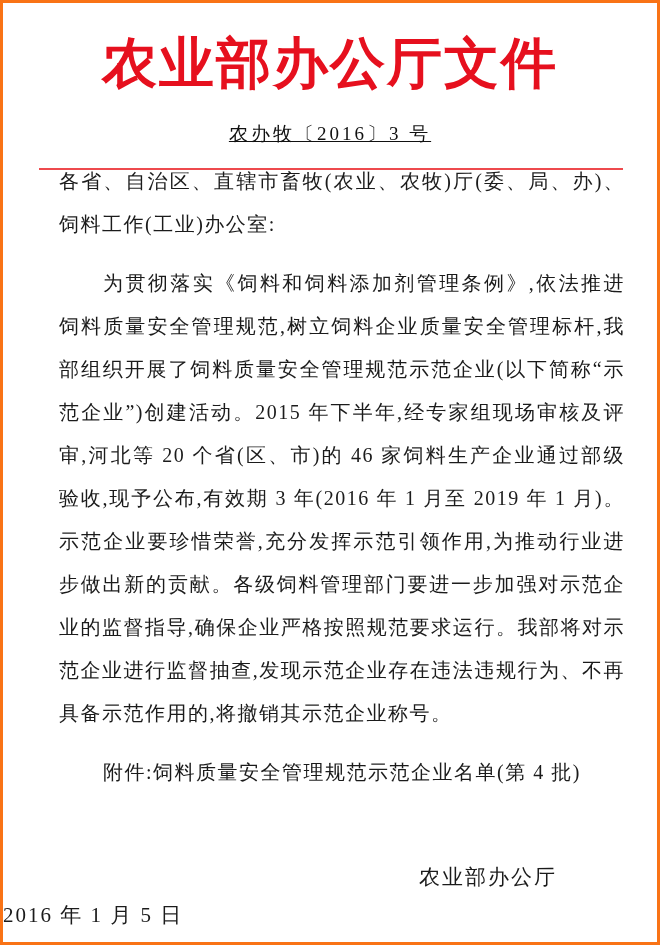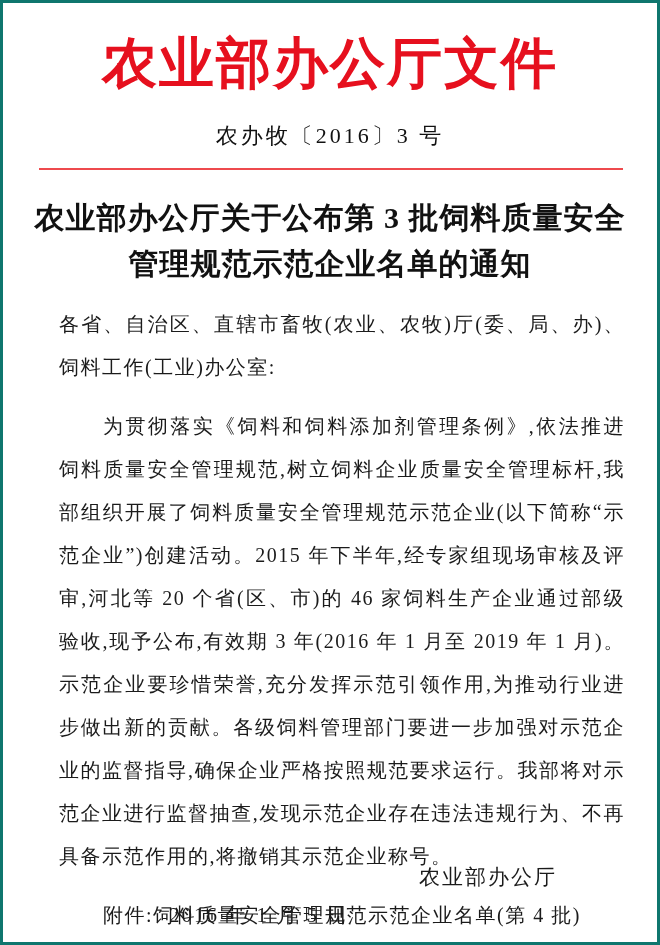--- a/index.html
+++ b/index.html
@@ -2,42 +2,43 @@
 <html><head>
 <meta charset="utf-8">
 <style>
   html, body { margin: 0; padding: 0; background: #ffffff; }
   .page {
     position: relative;
     width: 660px;
     height: 945px;
     box-sizing: border-box;
     background: #ffffff;
-    border: 3px solid #0f766e;
+    border: 3px solid #f97316;
     overflow: hidden;
     font-family: "Liberation Serif", "DejaVu Serif", serif;
     color: #1a1a1a;
   }
   .org-title {
     margin-top: 25px;
     text-align: center;
     font-size: 55px;
     font-weight: bold;
     line-height: 1.3;
     letter-spacing: 2px;
     color: var(--red, #e6101e);
     white-space: nowrap;
   }
   .doc-number {
     margin-top: 24px;
     text-align: center;
-    font-size: 22px;
+    font-size: 19px;
     letter-spacing: 3px;
     line-height: 1.1;
     color: #111111;
+    text-decoration: underline;
   }
   .red-rule {
     position: absolute;
     left: 36px;
     top: 165px;
     width: 584px;
     height: 2px;
     background: var(--rule-red, #ee4a4e);
   }
   .notice-title {
@@ -69,41 +70,37 @@
     font-size: 21px;
     letter-spacing: 2px;
     color: #1b1b1b;
   }
   .signer {
     text-align: right;
     padding-right: 100px;
     line-height: 38px;
   }
   .sign-date {
-    text-align: center;
+    text-align: left;
     padding-right: 142px;
     line-height: 38px;
     margin-bottom: 8px;
   }
 </style>
 </head>
 <body>
 
 <div class="page" style="--red: #e6101e; --rule-red: #ee4a4e;">
 
   <div class="org-title">农业部办公厅文件</div>
 
   <div class="doc-number">农办牧〔2016〕3 号</div>
 
   <div class="red-rule"></div>
 
-  <div class="notice-title">
-    <div>农业部办公厅关于公布第 3 批饲料质量安全</div>
-    <div>管理规范示范企业名单的通知</div>
-  </div>
 
   <div class="body-block">
     <p>各省、自治区、直辖市畜牧(农业、农牧)厅(委、局、办)、饲料工作(工业)办公室:</p>
     <p class="indent">为贯彻落实《饲料和饲料添加剂管理条例》,依法推进饲料质量安全管理规范,树立饲料企业质量安全管理标杆,我部组织开展了饲料质量安全管理规范示范企业(以下简称“示范企业”)创建活动。2015 年下半年,经专家组现场审核及评审,河北等 20 个省(区、市)的 46 家饲料生产企业通过部级验收,现予公布,有效期 3 年(2016 年 1 月至 2019 年 1 月)。示范企业要珍惜荣誉,充分发挥示范引领作用,为推动行业进步做出新的贡献。各级饲料管理部门要进一步加强对示范企业的监督指导,确保企业严格按照规范要求运行。我部将对示范企业进行监督抽查,发现示范企业存在违法违规行为、不再具备示范作用的,将撤销其示范企业称号。</p>
     <p class="indent">附件:饲料质量安全管理规范示范企业名单(第 4 批)</p>
   </div>
 
   <div class="sign-block">
     <div class="signer">农业部办公厅</div>
     <div class="sign-date">2016 年 1 月 5 日</div>

